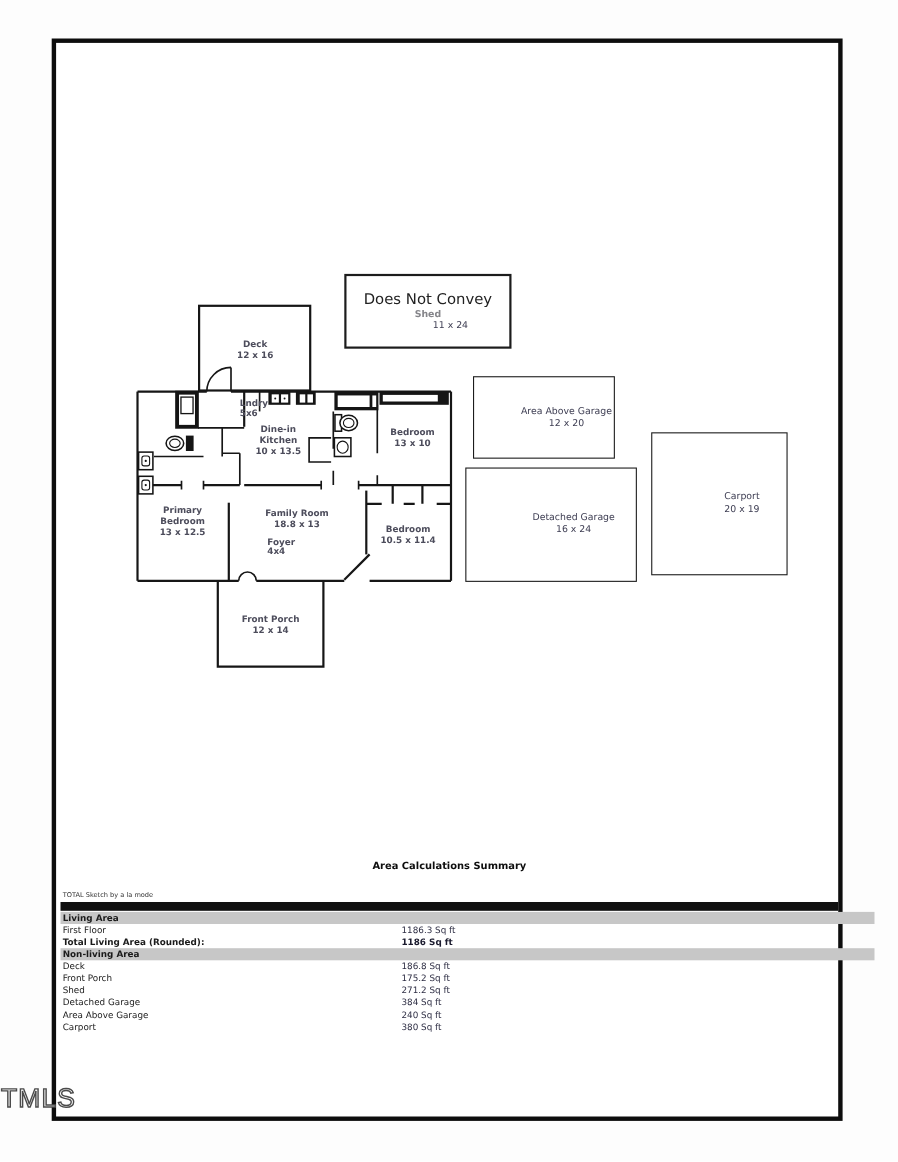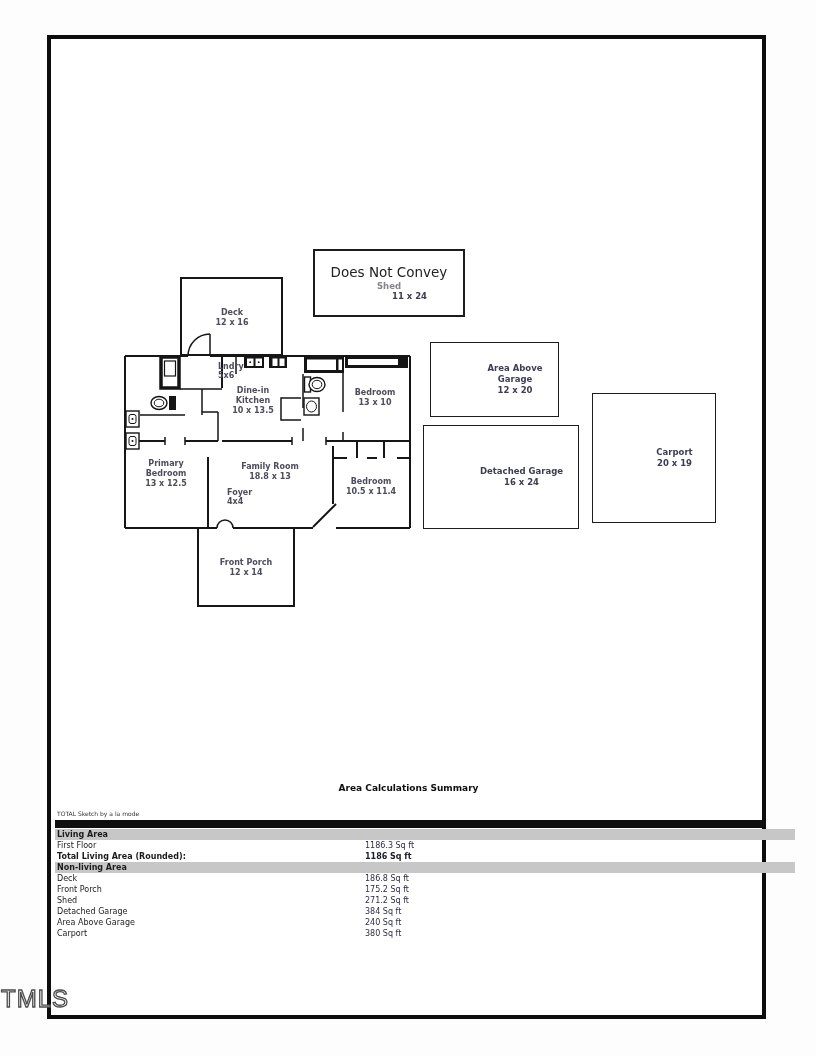--- a/index.html
+++ b/index.html
@@ -14,21 +14,21 @@
   
   .room-label { position:absolute; text-align:center; font-size:8px; font-weight:bold;
                 color:#4d4d5c; line-height:10px; letter-spacing:0; }
   .room-label.tight { line-height:9px;padding-left:40px; }
   .room-label span { display:block; }
 
   
   .obox { position:absolute; border:1.5px solid #1c1c1c; background:#ffffff;
           display:flex; flex-direction:column; align-items:center; justify-content:center;
           text-align:center; }
-  .obox .oname, .obox .odims { font-size:8.5px; font-weight:bold; color:#3d3d52; line-height:11px;margin-left:41px; }
+  .obox .oname, .obox .odims { font-size:8.5px; font-weight:normal; color:#3d3d52; line-height:11px;margin-left:41px; }
   .obox .big { font-size:13.5px; font-weight:400; color:#222; line-height:17px; }
   .obox .sub { font-size:8.5px; font-weight:bold; color:#85858a; line-height:10px; }
 
   
   .watermark { position:absolute; left:57px; top:810px; font-size:6px; color:#333; }
   .summary-title { position:absolute; left:55px; top:783px; width:707px; text-align:center;
                    font-size:9px; font-weight:bold; color:#0e0e0e; }
   .black-bar { position:absolute; left:55px; top:820px; width:707px; height:8px; background:#101010; }
   .table { position:absolute; left:55px; top:829px; width:707px; }
   .trow { position:relative; width:740px; height:11px; line-height:11px; font-size:8px; color:#1b1b1b; }
@@ -144,21 +144,21 @@
   </div>
   <div class="room-label" style="left:126px; top:459px; width:80px;">
     <span>Primary</span>
     <span>Bedroom</span>
     <span>13 x 12.5</span>
   </div>
   <div class="room-label" style="left:215px; top:462px; width:110px;">
     <span>Family Room</span>
     <span>18.8 x 13</span>
   </div>
-  <div class="room-label tight" style="left:187px; top:488px; width:48px;">
+  <div class="room-label tight" style="left:203px; top:488px; width:48px;">
     <span>Foyer</span>
     <span>4x4</span>
   </div>
   <div class="room-label" style="left:323px; top:477px; width:96px;">
     <span>Bedroom</span>
     <span>10.5 x 11.4</span>
   </div>
   <div class="room-label" style="left:206px; top:558px; width:80px;">
     <span>Front Porch</span>
     <span>12 x 14</span>

